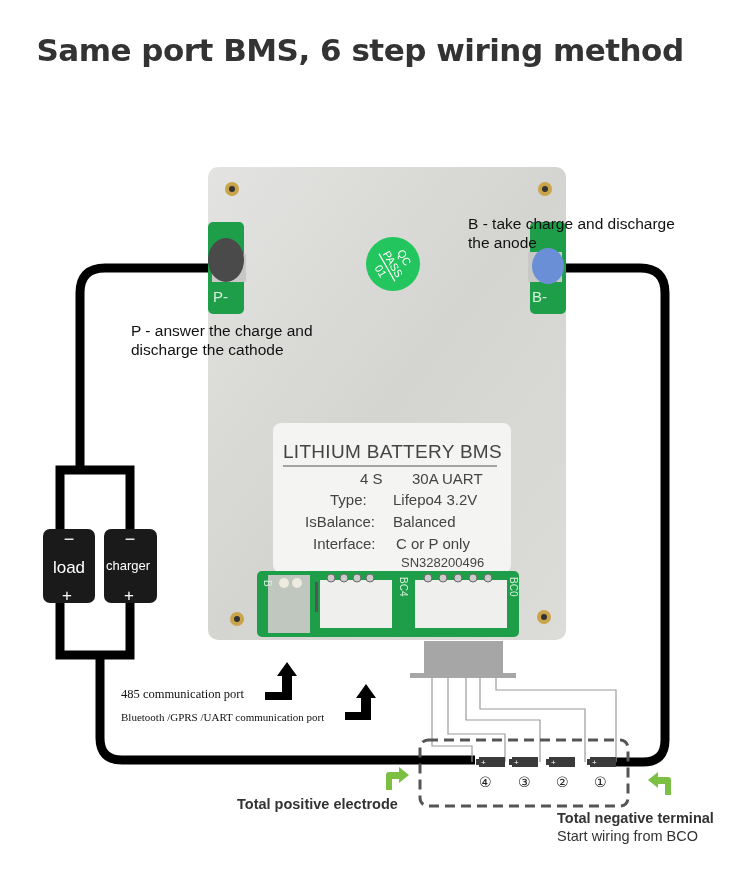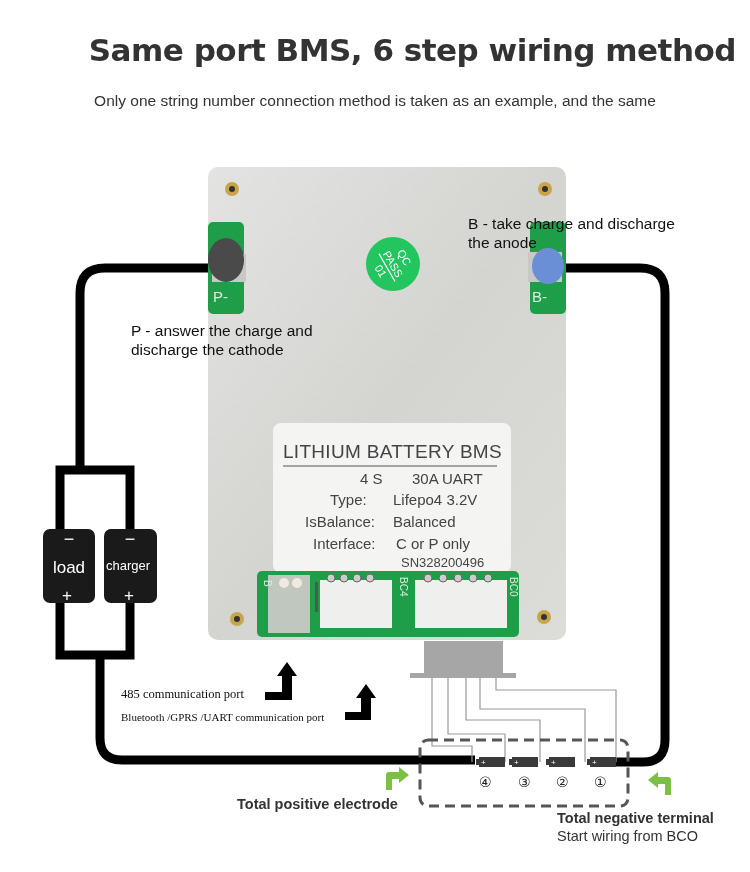--- a/index.html
+++ b/index.html
@@ -1,29 +1,28 @@
 <!DOCTYPE html>
 <html><head>
 <meta charset="utf-8">
 <style>
   html, body { margin: 0; padding: 0; background: #ffffff; }
   body { width: 750px; height: 872px; position: relative; overflow: hidden; font-family: "Liberation Sans", sans-serif; }
   .abs { position: absolute; }
-  .title { left: 16px; top: 32px; width: 720px; text-align: right; font-family: "DejaVu Sans", sans-serif; font-weight: bold; font-size: 31px; color: #333333; letter-spacing: -0.5px; }
+  .title { left: 0; top: 32px; width: 720px; text-align: center; font-family: "DejaVu Sans", sans-serif; font-weight: bold; font-size: 31px; color: #333333; letter-spacing: -0.5px; }
   .subtitle { left: 60px; top: 90px; width: 630px; text-align: center; font-family: "Liberation Sans", sans-serif; font-size: 15.5px; color: #333333; line-height: 22px; }
   svg.diagram { position: absolute; left: 0; top: 0; width: 750px; height: 872px; }
   .label-main { font-family: "Liberation Sans", sans-serif; font-size: 19px; color: #444; letter-spacing: 0.3px; }
   .label-line { font-family: "Liberation Sans", sans-serif; font-size: 15px; color: #444; }
 </style>
 </head>
 <body>
 
 <div class="abs title">Same port BMS, 6 step wiring method</div>
 <div class="abs subtitle">
-  <div>Only one string number connection method is taken as an example, and the same</div>
 </div>
 
 <svg class="diagram" viewBox="0 0 750 872">
   <defs>
     <linearGradient id="plateGrad" x1="0" y1="0" x2="1" y2="1">
       <stop offset="0" stop-color="#e3e3e1"></stop>
       <stop offset="0.5" stop-color="#d4d4d1"></stop>
       <stop offset="1" stop-color="#dcdcd9"></stop>
     </linearGradient>
   </defs>

